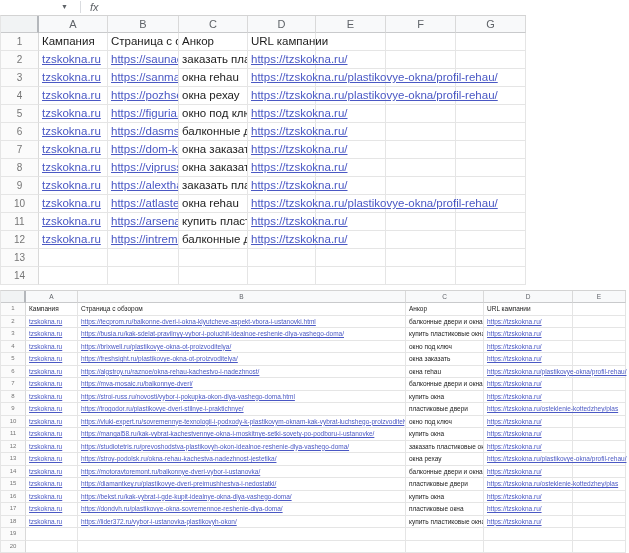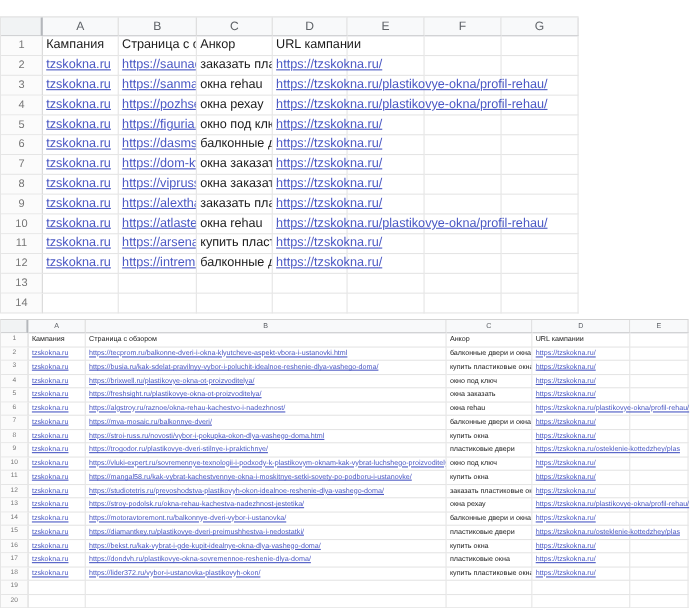--- a/index.html
+++ b/index.html
@@ -30,20 +30,25 @@
   .sheet-top .rnum{font-size:10px;}
   .sheet-top .colh{font-size:11px;}
   .sheet-bottom{font-size:6.5px;}
   .sheet-bottom .rnum{font-size:6px;}
   .sheet-bottom .colh{font-size:6.5px;}
 </style>
 </head>
 <body>
 
 <div class="screen">
+  <div class="fbar">
+    <span class="caret">▼</span>
+    <span class="vdiv"></span>
+    <span class="fx">fx</span>
+  </div>
   <div class="sheet sheet-top" id="sheet-top" style="top: 15px; left: 0px; width: 525px;">
       <div class="hrow" style="height: 17px;">
         <div class="corner" style="width: 38px;"></div>
         <div class="colh" style="width: 69px; line-height: 16px;">A</div>
         <div class="colh" style="width: 71px; line-height: 16px;">B</div>
         <div class="colh" style="width: 69px; line-height: 16px;">C</div>
         <div class="colh" style="width: 68px; line-height: 16px;">D</div>
         <div class="colh" style="width: 70px; line-height: 16px;">E</div>
         <div class="colh" style="width: 70px; line-height: 16px;">F</div>
         <div class="colh" style="width: 70px; line-height: 16px;">G</div>

